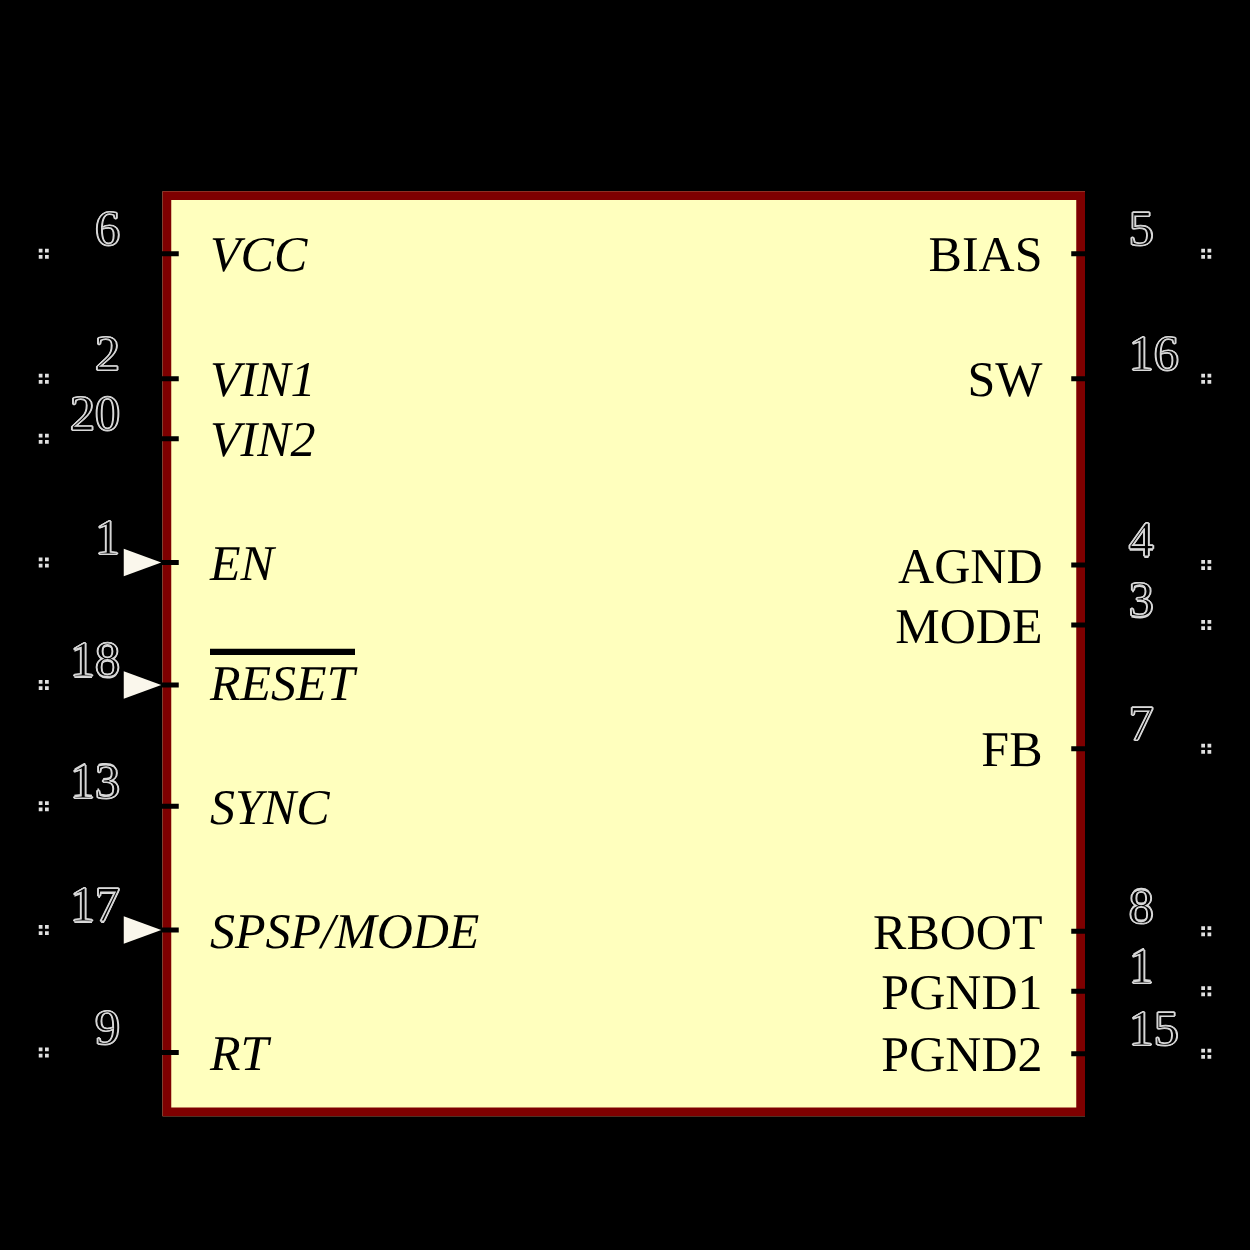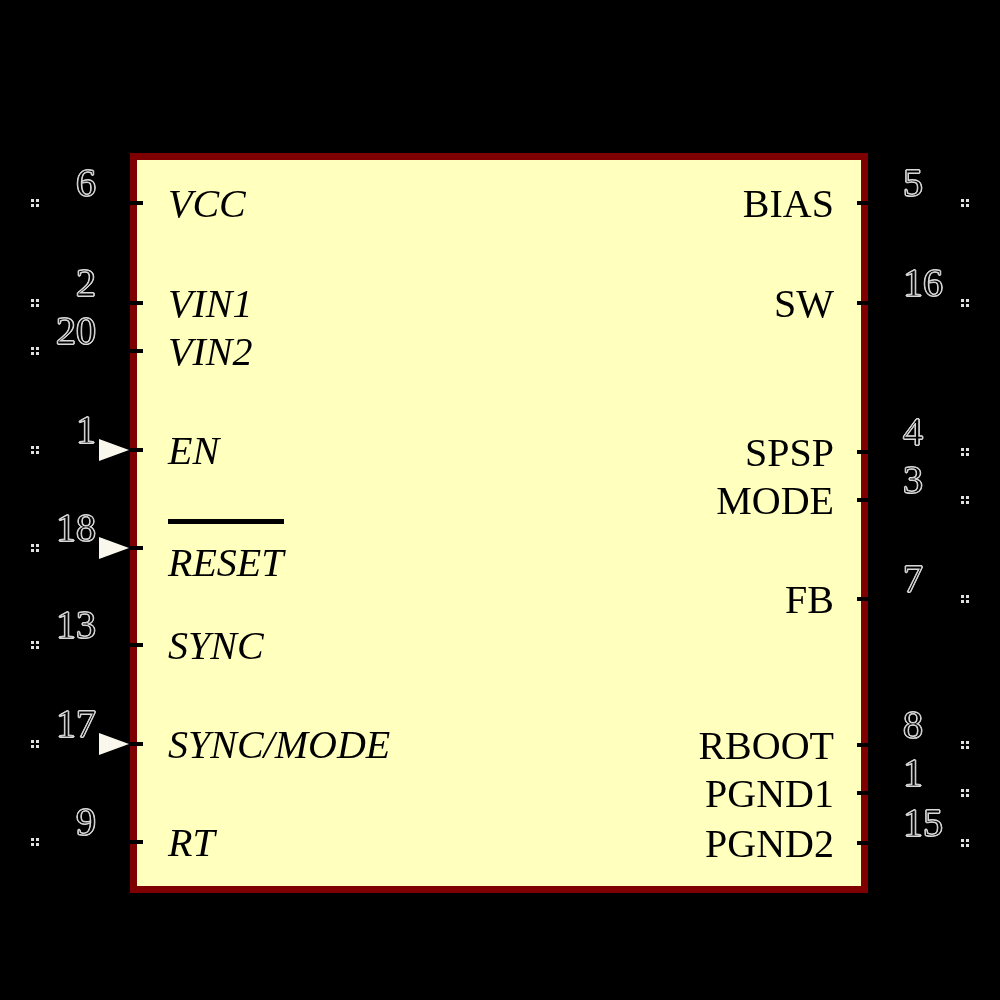--- a/index.html
+++ b/index.html
@@ -35,21 +35,21 @@
                 1px 0 var(--num-outline,#D9D9D9),-1px 0 var(--num-outline,#D9D9D9);
   }
   .pin.left  .pnum{left:0;width:96px;text-align:right;}
   .pin.right .pnum{left:903px;width:120px;text-align:left;}
   .plabel{
     position:absolute;top:-19px;height:40px;line-height:40px;
     font-size:40px;color:var(--label-color,#000);white-space:nowrap;
   }
   .pin.left  .plabel{left:168px;font-style:italic;}
   .pin.right .plabel{left:400px;width:434px;text-align:right;}
-  .pin .plabel.overline{top:-29px;border-top:5px solid #000;padding-top:19px;}
+  .pin .plabel.overline{top:-29px;border-top:5px solid #000;padding-top:3px;}
   .parrow{
     position:absolute;left:99px;top:-11px;width:0;height:0;
     border-top:11px solid transparent;border-bottom:11px solid transparent;
     border-left:30px solid var(--arrow-fill,#FAF7EC);
   }
 </style>
 </head>
 <body>
 
 <div class="stage">
@@ -92,21 +92,21 @@
     <div class="pline"></div>
     <div class="pmark"></div>
     <div class="pnum">13</div>
     <div class="plabel">SYNC</div>
   </div>
   <div class="pin left" style="top: 744px;">
     <div class="pline"></div>
     <div class="pmark"></div>
     <div class="parrow"></div>
     <div class="pnum">17</div>
-    <div class="plabel">SYNC/MODE</div>
+    <div class="plabel">SPSP/MODE</div>
   </div>
   <div class="pin left" style="top: 842px;">
     <div class="pline"></div>
     <div class="pmark"></div>
     <div class="pnum">9</div>
     <div class="plabel">RT</div>
   </div>
 
   <div class="pin right" style="top: 203px;">
     <div class="pline"></div>
@@ -117,21 +117,21 @@
   <div class="pin right" style="top: 303px;">
     <div class="pline"></div>
     <div class="pmark"></div>
     <div class="pnum">16</div>
     <div class="plabel">SW</div>
   </div>
   <div class="pin right" style="top: 452px;">
     <div class="pline"></div>
     <div class="pmark"></div>
     <div class="pnum">4</div>
-    <div class="plabel">SPSP</div>
+    <div class="plabel">AGND</div>
   </div>
   <div class="pin right" style="top: 500px;">
     <div class="pline"></div>
     <div class="pmark"></div>
     <div class="pnum">3</div>
     <div class="plabel">MODE</div>
   </div>
   <div class="pin right" style="top: 599px;">
     <div class="pline"></div>
     <div class="pmark"></div>

